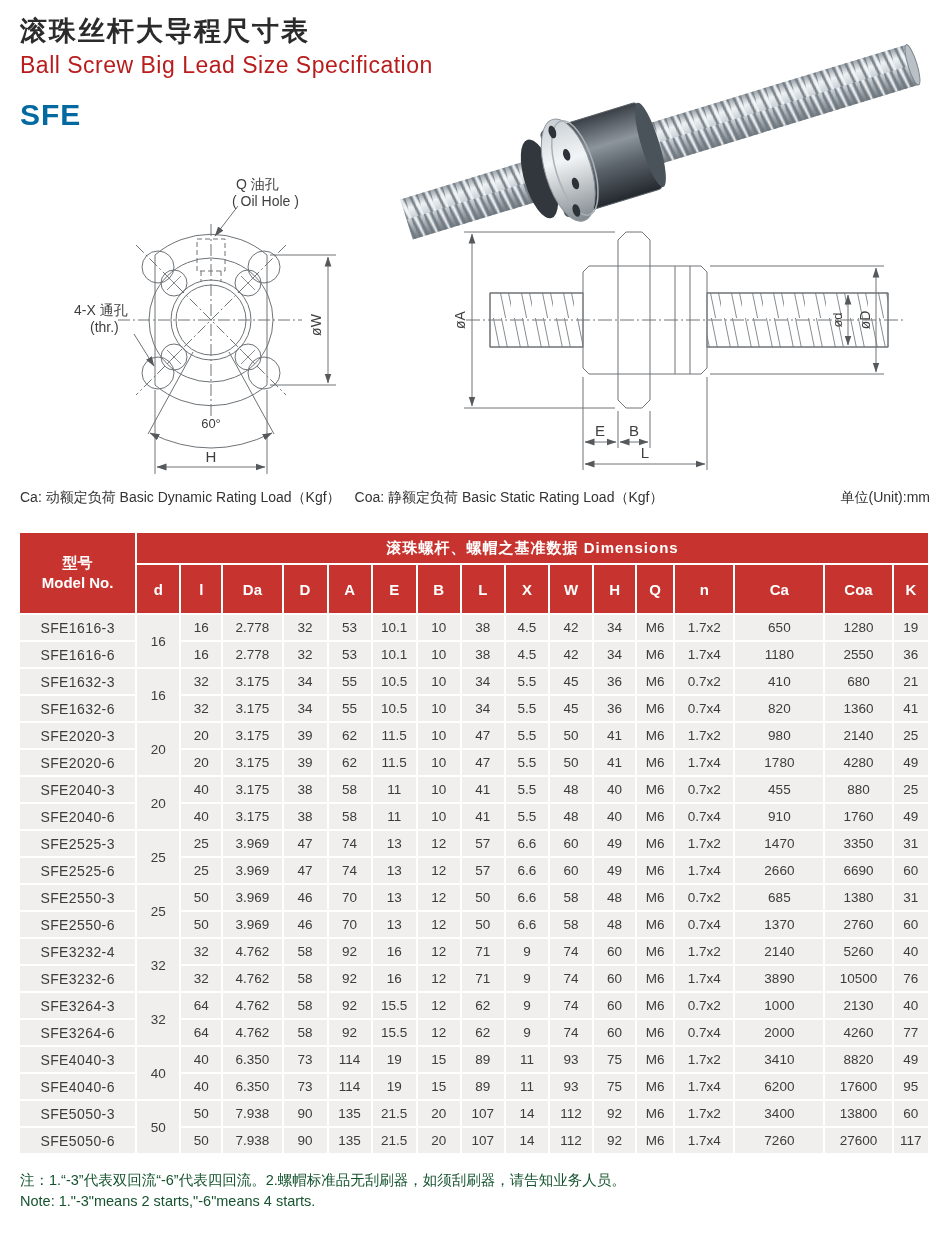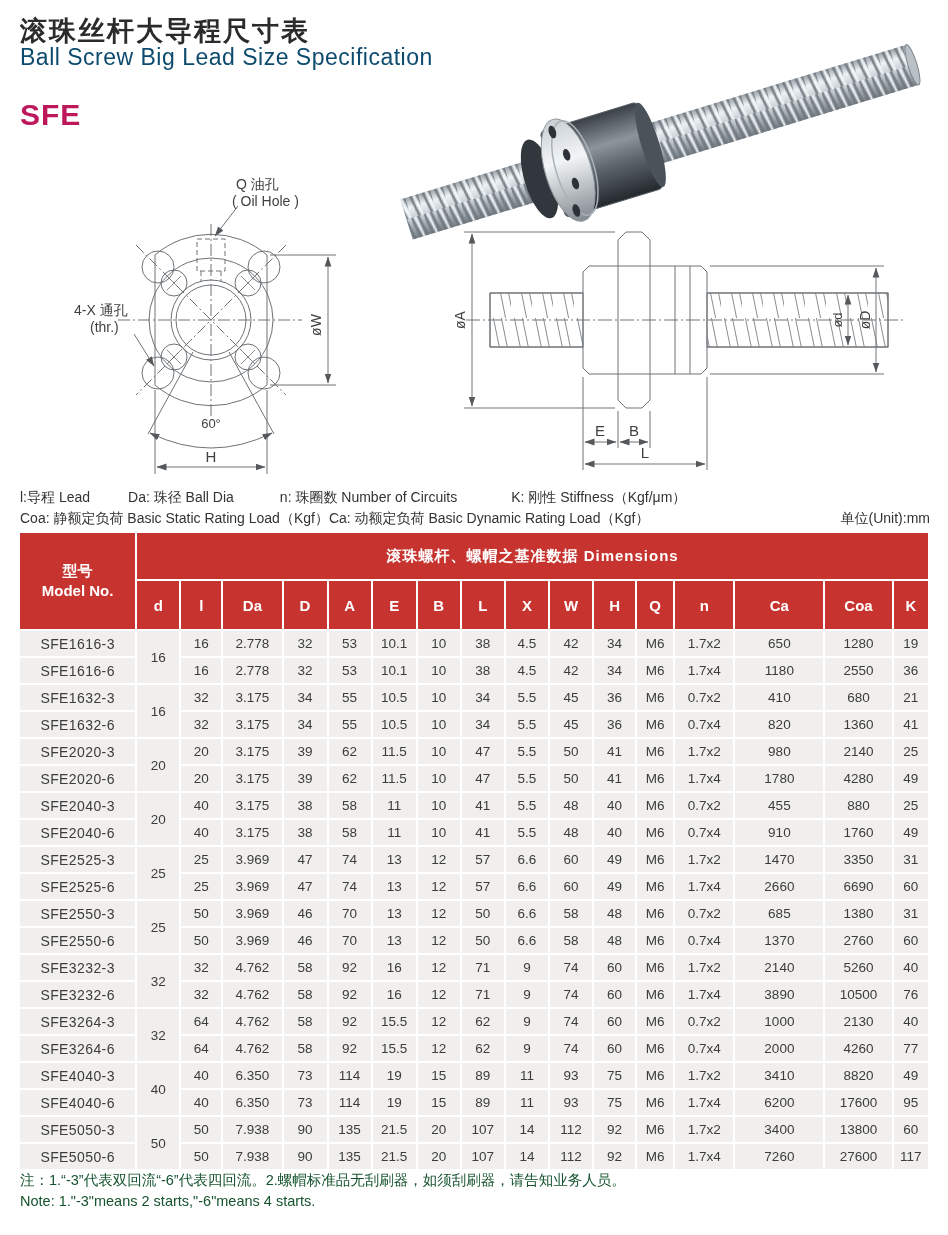--- a/index.html
+++ b/index.html
@@ -4,32 +4,32 @@
 <style>
   html,body{margin:0;padding:0;}
   body{
     width:948px;height:1235px;position:relative;overflow:hidden;
     background:#ffffff;color:#2e2e2e;
     font-family:"Liberation Sans","DejaVu Sans",sans-serif;
   }
   .abs{position:absolute;}
   
   .title-zh{left:20px;top:13px;font-size:27px;font-weight:bold;letter-spacing:2px;color:#2b2b2b;}
-  .title-en{left:20px;top:44px;font-size:23px;color:#0c4a6e;letter-spacing:.5px;}
-  .series{left:20px;top:98px;font-size:30px;font-weight:bold;letter-spacing:1px;color:#be185d;}
+  .title-en{left:20px;top:52px;font-size:23px;color:#b91c1c;letter-spacing:.5px;}
+  .series{left:20px;top:98px;font-size:30px;font-weight:bold;letter-spacing:1px;color:#0369a1;}
   
   .legend{left:20px;top:487px;width:910px;font-size:14px;color:#333;}
   .legend .row{display:flex;align-items:baseline;line-height:21px;white-space:nowrap;}
   .legend .g1{margin-right:38px;} .legend .g2{margin-right:46px;} .legend .g3{margin-right:54px;}
   .legend .unit{margin-left:auto;}
   
   .tablewrap{left:18px;top:531px;width:912px;}
   table{border-collapse:separate;border-spacing:2px;table-layout:fixed;width:912px;background:#fff;}
   th{background:var(--red,#c7342f);color:#fff;font-weight:bold;padding:0;}
-  th.h-dims{height:46px;font-size:15px;letter-spacing:1px;}
+  th.h-dims{height:30px;font-size:15px;letter-spacing:1px;}
   th.h-model{font-size:15px;line-height:20px;}
   th.h-col{height:48px;font-size:15px;}
   td{background:#f0efed;text-align:center;vertical-align:middle;height:25px;padding:0;
      font-size:13.5px;color:#3c3c3c;}
   td.model{font-size:14px;letter-spacing:.4px;}
   
   .notes{left:20px;top:1170px;font-size:14.5px;color:#14532d;line-height:21px;}
   
   svg text{font-family:"Liberation Sans","DejaVu Sans",sans-serif;fill:#3f3f3f;}
   .dwg{stroke:#6e7377;stroke-width:1;fill:none;}
@@ -171,28 +171,22 @@
   <text x="17" y="122" font-size="14" transform="rotate(-90 17 122)" text-anchor="middle">øA</text>
   <text x="394" y="122" font-size="13" transform="rotate(-90 394 122)" text-anchor="middle">ød</text>
   <text x="422" y="122" font-size="14" transform="rotate(-90 422 122)" text-anchor="middle">øD</text>
   <text x="152" y="238" font-size="15" text-anchor="middle">E</text>
   <text x="186" y="238" font-size="15" text-anchor="middle">B</text>
   <text x="197" y="260" font-size="15" text-anchor="middle">L</text>
 </svg>
 
 <div class="abs legend">
   <div class="row">
-    <span class="g1">l:导程 Lead</span>
-    <span class="g2">Da: 珠径 Ball Dia</span>
-    <span class="g3">n: 珠圈数 Number of Circuits</span>
-    <span>K: 刚性 Stiffness（Kgf/μm）</span>
-  </div>
-  <div class="row">
+    <span style="margin-right:14px">Ca: 动额定负荷 Basic Dynamic Rating Load（Kgf）</span>
     <span>Coa: 静额定负荷 Basic Static Rating Load（Kgf）</span>
-    <span style="margin-right:14px">Ca: 动额定负荷 Basic Dynamic Rating Load（Kgf）</span>
     <span class="unit">单位(Unit):mm</span>
   </div>
 </div>
 
 <div class="abs tablewrap">
   <table id="spec-table">
     <colgroup>
       <col style="width:115px">
         <col style="width:42px">
         <col style="width:40px">
@@ -455,21 +449,21 @@
           <td>6.6</td>
           <td>58</td>
           <td>48</td>
           <td>M6</td>
           <td>0.7x4</td>
           <td>1370</td>
           <td>2760</td>
           <td>60</td>
         </tr>
         <tr>
-          <td class="model">SFE3232-3</td>
+          <td class="model">SFE3232-4</td>
           <td rowspan="2">32</td>
           <td>32</td>
           <td>4.762</td>
           <td>58</td>
           <td>92</td>
           <td>16</td>
           <td>12</td>
           <td>71</td>
           <td>9</td>
           <td>74</td>

